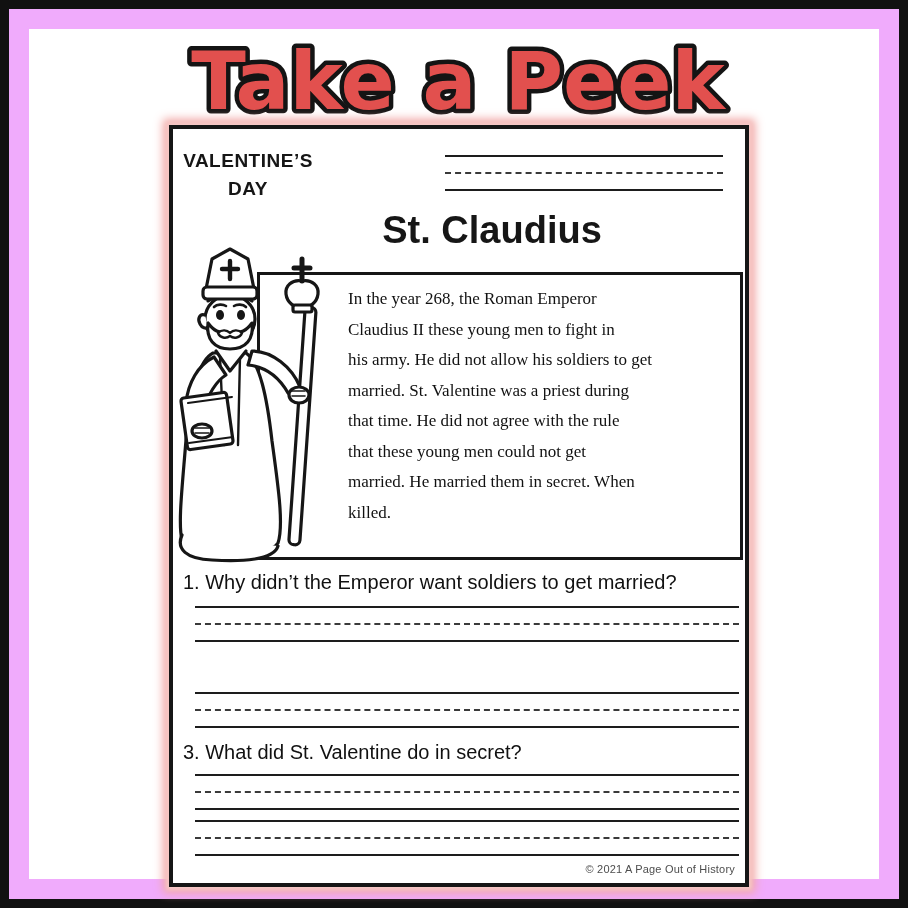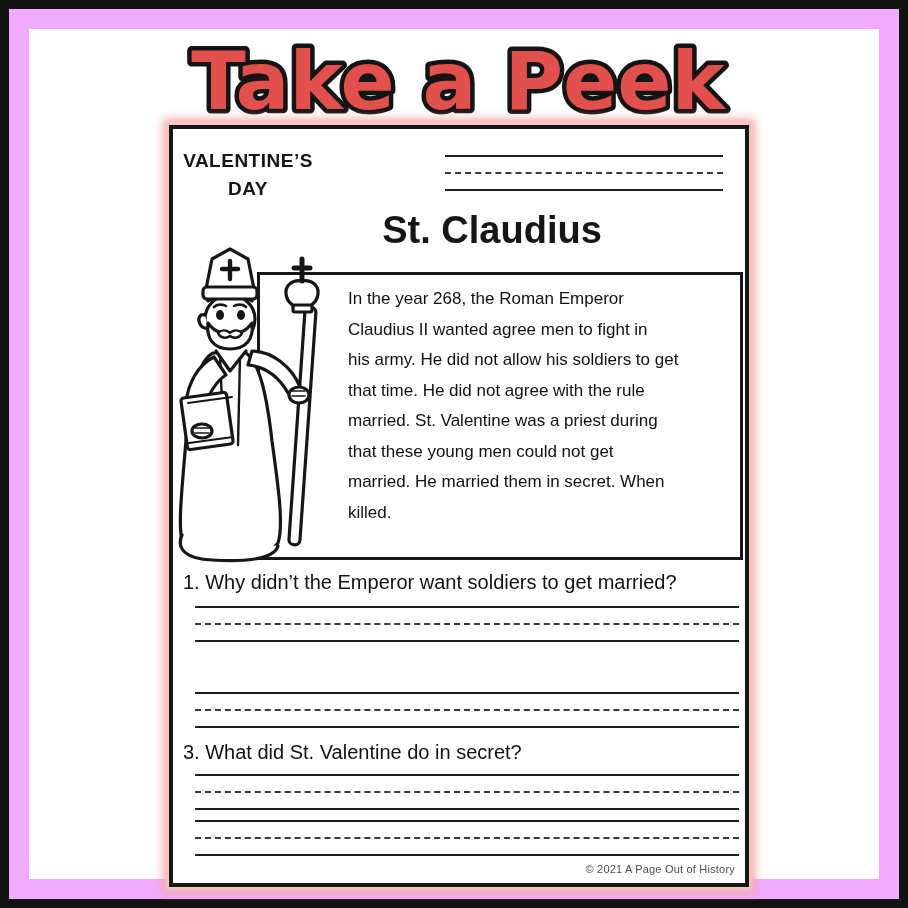--- a/index.html
+++ b/index.html
@@ -82,20 +82,21 @@
     padding: 9px 6px 0 88px;
     overflow: hidden;
     z-index: 1;
   }
   .passage-line {
     font-size: 17px;
     line-height: 30.5px;
     white-space: nowrap;
     color: #111111;
     font-weight: 500;
+    font-family: Liberation Serif, serif;
   }
   .saint-figure {
     position: absolute;
     left: -5px; top: 116px;
     width: 168px; height: 330px;
     z-index: 2;
   }
   .question {
     position: absolute;
     left: 10px;
@@ -143,24 +144,24 @@
           <div class="rule-gap"></div>
           <div class="rule-dashed"></div>
           <div class="rule-gap"></div>
           <div class="rule-solid"></div>
         </div>
 
         <div class="sheet-title">St. Claudius</div>
 
         <div class="passage-box">
           <div class="passage-line">In the year 268, the Roman Emperor</div>
-          <div class="passage-line">Claudius II wanted agree men to fight in</div>
+          <div class="passage-line">Claudius II these young men to fight in</div>
           <div class="passage-line">his army. He did not allow his soldiers to get</div>
+          <div class="passage-line">married. St. Valentine was a priest during</div>
           <div class="passage-line">that time. He did not agree with the rule</div>
-          <div class="passage-line">married. St. Valentine was a priest during</div>
           <div class="passage-line">that these young men could not get</div>
           <div class="passage-line">married. He married them in secret. When</div>
           <div class="passage-line">killed.</div>
         </div>
 
         <svg class="saint-figure" viewBox="0 0 168 330" fill="none" stroke="#161616" stroke-width="3.2" stroke-linejoin="round" stroke-linecap="round">
 
           <g>
             <rect x="129" y="62" width="11" height="238" rx="5" fill="#ffffff" transform="rotate(4 134 180)"></rect>
 

